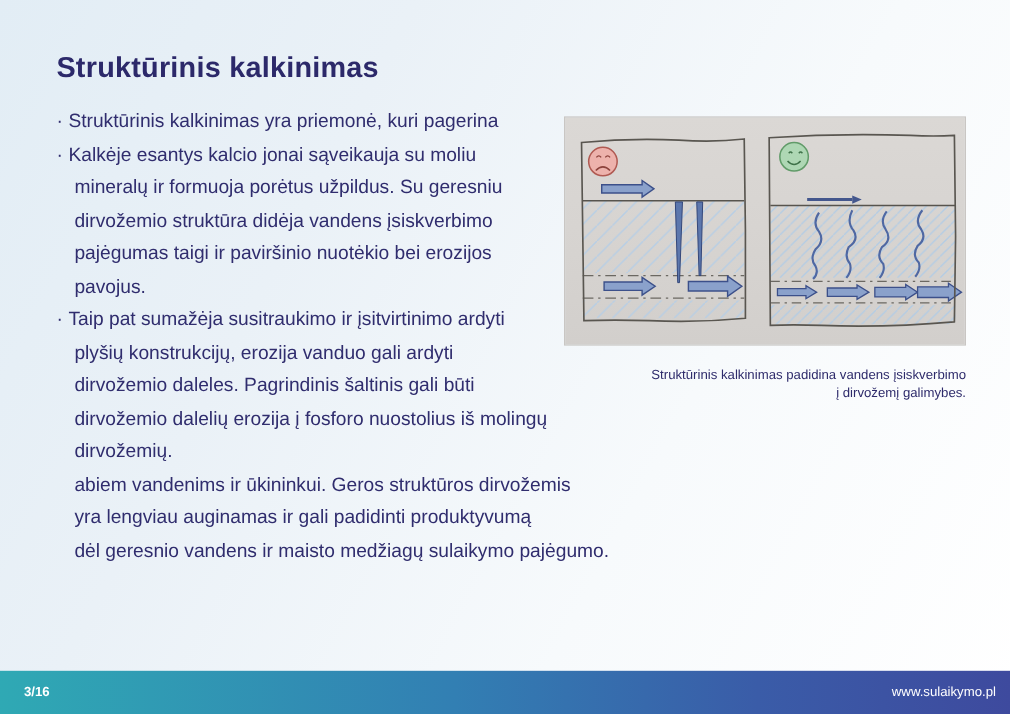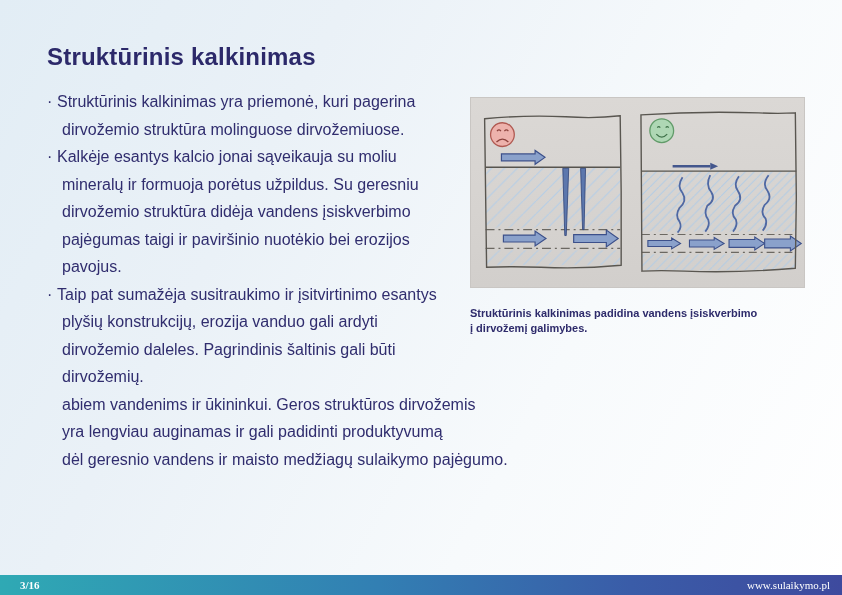--- a/index.html
+++ b/index.html
@@ -20,53 +20,53 @@
   .line.cont{padding-left:15px;}
   .marker{display:inline-block;width:10px;}
   .figure{
     position:absolute;left:470px;top:97px;width:335px;height:191px;
     background:linear-gradient(180deg,#dbd8d5 0%,#d6d3d0 60%,#d2cfcc 100%);
     border:1px solid #c9c6c3;box-sizing:border-box;
   }
   .figure svg{display:block;width:100%;height:100%;}
   .caption{
     position:absolute;left:470px;top:306px;width:335px;
-    text-align:left;font-size:11px;font-weight:bold;line-height:15px;color:#2e2b6b;
+    text-align:right;font-size:11px;font-weight:normal;line-height:15px;color:#2e2b6b;
   }
   .footer{
-    position:absolute;left:0;bottom:0;width:842px;height:20px;
+    position:absolute;left:0;bottom:0;width:842px;height:36px;
     background:linear-gradient(90deg,#2fa9b4 0%,#327fb3 45%,#3a5ca8 75%,#3e4a9e 100%);
     display:flex;align-items:center;justify-content:space-between;
-    color:#ffffff;font-size:11px;box-sizing:border-box;padding:0 12px 0 20px;font-family:Liberation Serif, serif;
+    color:#ffffff;font-size:11px;box-sizing:border-box;padding:0 12px 0 20px;
   }
   .footer .page{font-weight:bold;}
 </style>
 </head>
 <body>
 
 <div class="slide">
 
   <h1 class="title">Struktūrinis kalkinimas</h1>
 
   <div class="content">
     <div class="bullet-item">
       <div class="line first"><span class="marker">·</span><span>Struktūrinis kalkinimas yra priemonė, kuri pagerina</span></div>
-      <div class="line cont">dirvožemio struktūra molinguose dirvožemiuose.</div>
     </div>
     <div class="bullet-item">
       <div class="line first"><span class="marker">·</span><span>Kalkėje esantys kalcio jonai sąveikauja su moliu</span></div>
       <div class="line cont">mineralų ir formuoja porėtus užpildus. Su geresniu</div>
       <div class="line cont">dirvožemio struktūra didėja vandens įsiskverbimo</div>
       <div class="line cont">pajėgumas taigi ir paviršinio nuotėkio bei erozijos</div>
       <div class="line cont">pavojus.</div>
     </div>
     <div class="bullet-item">
-      <div class="line first"><span class="marker">·</span><span>Taip pat sumažėja susitraukimo ir įsitvirtinimo esantys</span></div>
+      <div class="line first"><span class="marker">·</span><span>Taip pat sumažėja susitraukimo ir įsitvirtinimo ardyti</span></div>
       <div class="line cont">plyšių konstrukcijų, erozija vanduo gali ardyti</div>
       <div class="line cont">dirvožemio daleles. Pagrindinis šaltinis gali būti</div>
+      <div class="line cont">dirvožemio dalelių erozija į fosforo nuostolius iš molingų</div>
       <div class="line cont">dirvožemių.</div>
     </div>
     <div class="bullet-item">
       <div class="line cont">abiem vandenims ir ūkininkui. Geros struktūros dirvožemis</div>
       <div class="line cont">yra lengviau auginamas ir gali padidinti produktyvumą</div>
       <div class="line cont">dėl geresnio vandens ir maisto medžiagų sulaikymo pajėgumo.</div>
     </div>
   </div>
 
   <div class="figure">

